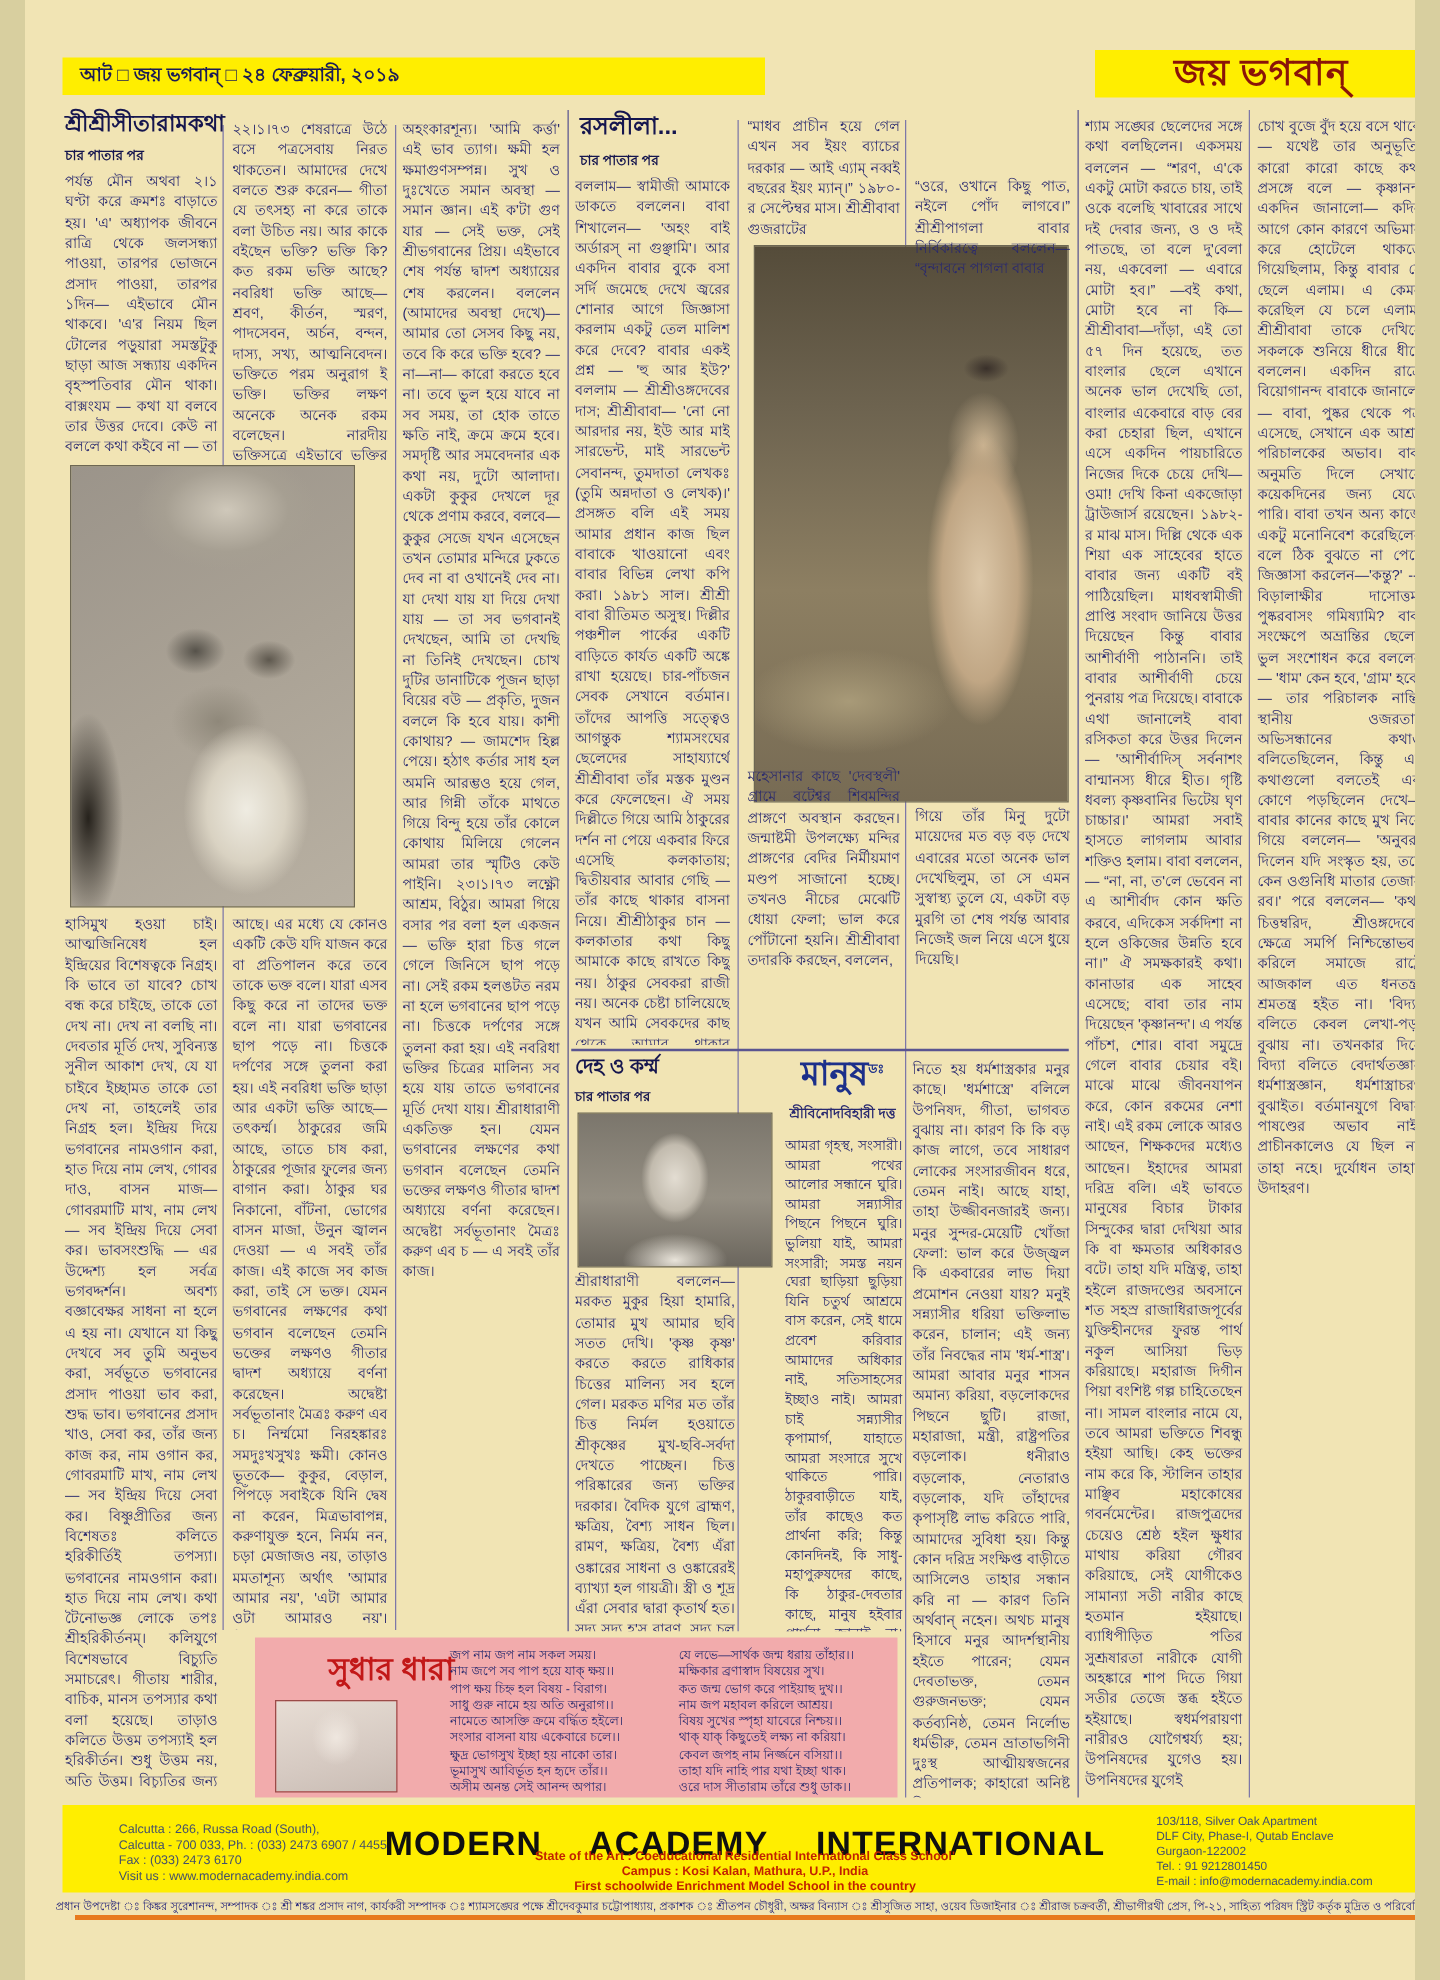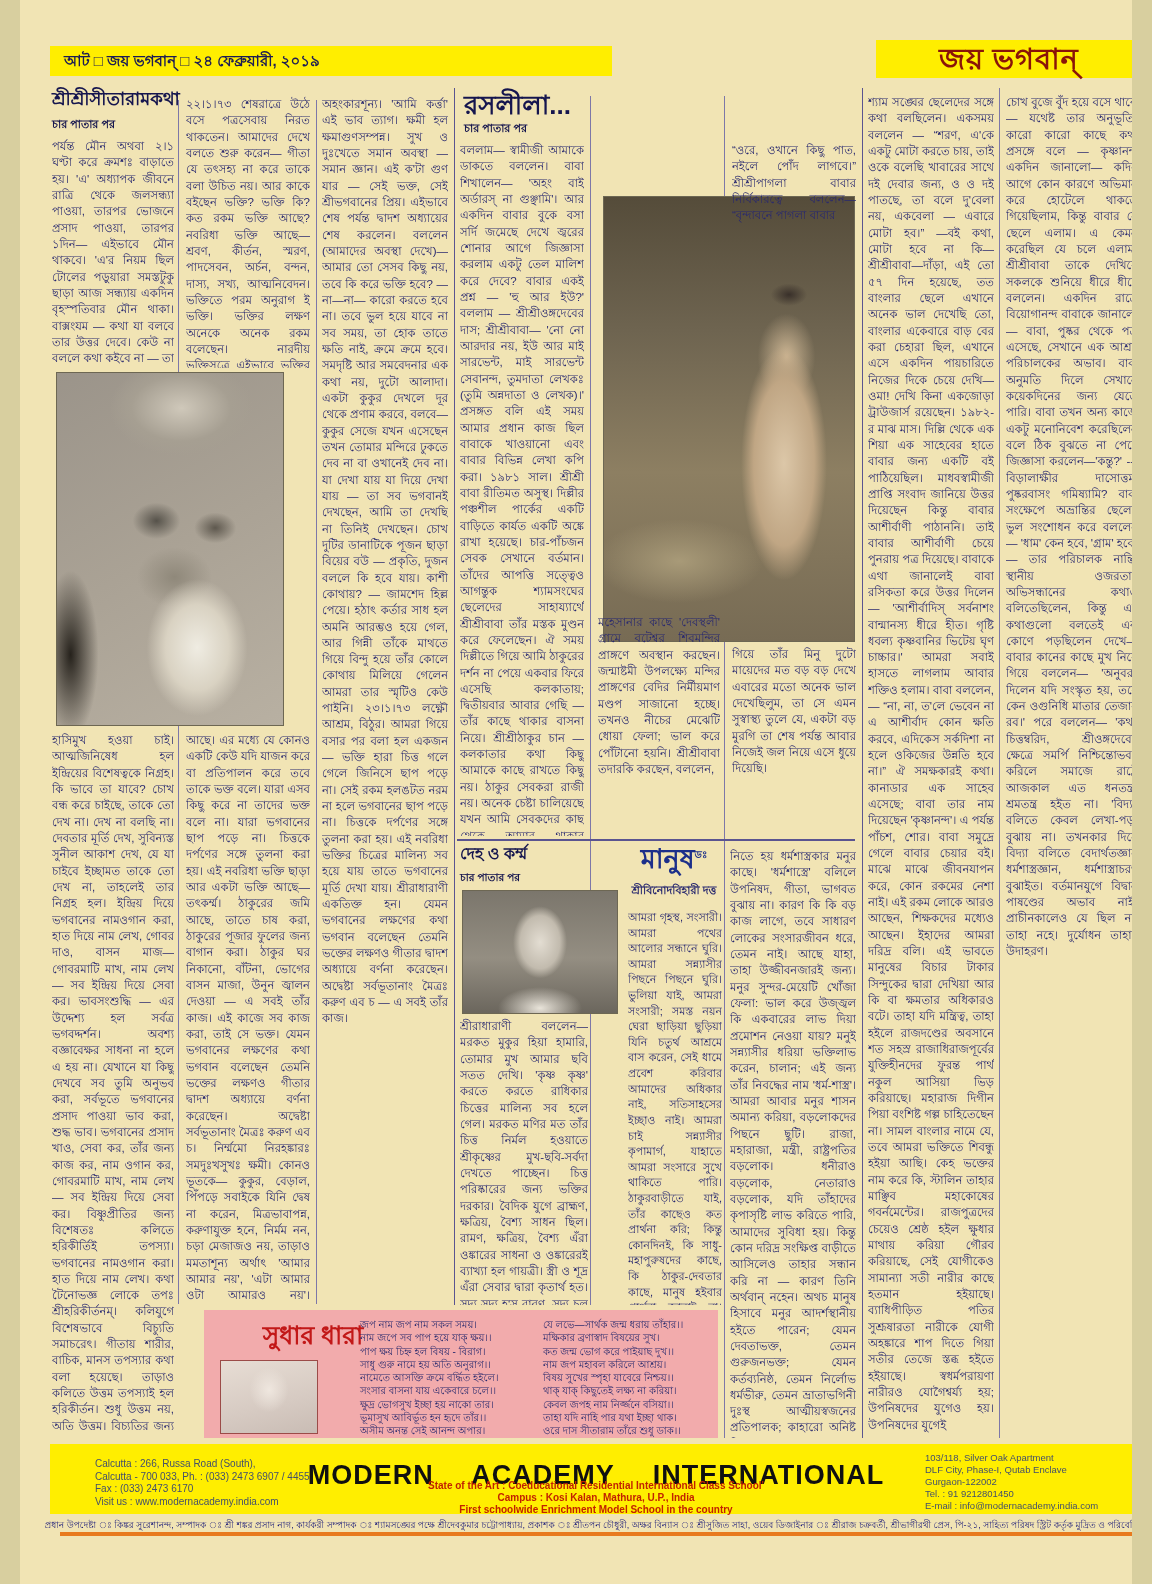--- a/index.html
+++ b/index.html
@@ -81,23 +81,24 @@
 
   <div class="art-title" style="left:32px;top:90px;width:160px;font-size:18px;white-space:nowrap;">শ্রীশ্রীসীতারামকথা</div>
   <div class="art-sub" style="left:32px;top:116px;">চার পাতার পর</div>
   <div class="col" style="left:32px;top:138px;width:122px;height:230px;">পর্যন্ত মৌন অথবা ২।১ ঘণ্টা করে ক্রমশঃ বাড়াতে হয়। 'এ' অধ্যাপক জীবনে রাত্রি থেকে জলসন্ধ্যা পাওয়া, তারপর ভোজনে প্রসাদ পাওয়া, তারপর ১দিন— এইভাবে মৌন থাকবে। 'এ'র নিয়ম ছিল টোলের পড়ুয়ারা সমস্তটুকু ছাড়া আজ সন্ধ্যায় একদিন বৃহস্পতিবার মৌন থাকা। বাক্সংযম — কথা যা বলবে তার উত্তর দেবে। কেউ না বললে কথা কইবে না — তা বলে গোমড়ামুখে থাকবে না—</div>
   <div class="photo photo1" style="left:36px;top:372px;width:226px;height:352px;"></div>
   <div class="col" style="left:32px;top:732px;width:122px;height:698px;">হাসিমুখ হওয়া চাই। আত্মজিনিষেধ হল ইন্দ্রিয়ের বিশেষত্বকে নিগ্রহ। কি ভাবে তা যাবে? চোখ বন্ধ করে চাইছে, তাকে তো দেখ না। দেখ না বলছি না। দেবতার মূর্তি দেখ, সুবিন্যস্ত সুনীল আকাশ দেখ, যে যা চাইবে ইচ্ছামত তাকে তো দেখ না, তাহলেই তার নিগ্রহ হল। ইন্দ্রিয় দিয়ে ভগবানের নামওগান করা, হাত দিয়ে নাম লেখ, গোবর দাও, বাসন মাজ—গোবরমাটি মাখ, নাম লেখ — সব ইন্দ্রিয় দিয়ে সেবা কর। ভাবসংশুদ্ধি — এর উদ্দেশ্য হল সর্বত্র ভগবদ্দর্শন। অবশ্য বজ্ঞাবেক্ষর সাধনা না হলে এ হয় না। যেখানে যা কিছু দেখবে সব তুমি অনুভব করা, সর্বভূতে ভগবানের প্রসাদ পাওয়া ভাব করা, শুদ্ধ ভাব। ভগবানের প্রসাদ খাও, সেবা কর, তাঁর জন্য কাজ কর, নাম ওগান কর, গোবরমাটি মাখ, নাম লেখ — সব ইন্দ্রিয় দিয়ে সেবা কর। বিষ্ণুপ্রীতির জন্য বিশেষতঃ কলিতে হরিকীর্তিই তপস্যা। ভগবানের নামওগান করা। হাত দিয়ে নাম লেখ। কথা টৈনোভজ্ঞ লোকে তপঃ শ্রীহরিকীর্তনম্। কলিযুগে বিশেষভাবে বিচ্যুতি সমাচরেৎ। গীতায় শারীর, বাচিক, মানস তপস্যার কথা বলা হয়েছে। তাড়াও কলিতে উত্তম তপস্যাই হল হরিকীর্তন। শুধু উত্তম নয়, অতি উত্তম। বিচ্যুতির জন্য এই হরিকীর্তনের অনুষ্ঠান করা উচিত, এই নামমাহাত্ম্যের কথা আর বলা কত। কেউ পারে কি শেষ করতে।</div>
   <div class="col" style="left:166px;top:96px;width:124px;height:272px;">২২।১।৭৩ শেষরাত্রে উঠে বসে পত্রসেবায় নিরত থাকতেন। আমাদের দেখে বলতে শুরু করেন— গীতা যে তৎসহ্য না করে তাকে বলা উচিত নয়। আর কাকে বইছেন ভক্তি? ভক্তি কি? কত রকম ভক্তি আছে? নবরিধা ভক্তি আছে— শ্রবণ, কীর্তন, স্মরণ, পাদসেবন, অর্চন, বন্দন, দাস্য, সখ্য, আত্মনিবেদন। ভক্তিতে পরম অনুরাগ ই ভক্তি। ভক্তির লক্ষণ অনেকে অনেক রকম বলেছেন। নারদীয় ভক্তিসূত্রে এইভাবে ভক্তির লক্ষণ বলা</div>
   <div class="col" style="left:166px;top:732px;width:124px;height:572px;">আছে। এর মধ্যে যে কোনও একটি কেউ যদি যাজন করে বা প্রতিপালন করে তবে তাকে ভক্ত বলে। যারা এসব কিছু করে না তাদের ভক্ত বলে না। যারা ভগবানের ছাপ পড়ে না। চিত্তকে দর্পণের সঙ্গে তুলনা করা হয়। এই নবরিধা ভক্তি ছাড়া আর একটা ভক্তি আছে— তৎকর্ম্ম। ঠাকুরের জমি আছে, তাতে চাষ করা, ঠাকুরের পূজার ফুলের জন্য বাগান করা। ঠাকুর ঘর নিকানো, বাঁটনা, ভোগের বাসন মাজা, উনুন জ্বালন দেওয়া — এ সবই তাঁর কাজ। এই কাজে সব কাজ করা, তাই সে ভক্ত। যেমন ভগবানের লক্ষণের কথা ভগবান বলেছেন তেমনি ভক্তের লক্ষণও গীতার দ্বাদশ অধ্যায়ে বর্ণনা করেছেন। অদ্বেষ্টা সর্বভূতানাং মৈত্রঃ করুণ এব চ। নির্ম্মমো নিরহঙ্কারঃ সমদুঃখসুখঃ ক্ষমী। কোনও ভূতকে— কুকুর, বেড়াল, পিঁপড়ে সবাইকে যিনি দ্বেষ না করেন, মিত্রভাবাপন্ন, করুণাযুক্ত হনে, নির্মম নন, চড়া মেজাজও নয়, তাড়াও মমতাশূন্য অর্থাৎ 'আমার আমার নয়', 'এটা আমার ওটা আমারও নয়'। নিরহংকার মানে হল</div>
   <div class="col" style="left:302px;top:96px;width:126px;height:1208px;">অহংকারশূন্য। 'আমি কর্ত্তা' এই ভাব ত্যাগ। ক্ষমী হল ক্ষমাগুণসম্পন্ন। সুখ ও দুঃখেতে সমান অবস্থা — সমান জ্ঞান। এই ক'টা গুণ যার — সেই ভক্ত, সেই শ্রীভগবানের প্রিয়। এইভাবে শেষ পর্যন্ত দ্বাদশ অধ্যায়ের শেষ করলেন। বললেন (আমাদের অবস্থা দেখে)— আমার তো সেসব কিছু নয়, তবে কি করে ভক্তি হবে? —না—না— কারো করতে হবে না। তবে ভুল হয়ে যাবে না সব সময়, তা হোক তাতে ক্ষতি নাই, ক্রমে ক্রমে হবে। সমদৃষ্টি আর সমবেদনার এক কথা নয়, দুটো আলাদা। একটা কুকুর দেখলে দূর থেকে প্রণাম করবে, বলবে— কুকুর সেজে যখন এসেছেন তখন তোমার মন্দিরে ঢুকতে দেব না বা ওখানেই দেব না। যা দেখা যায় যা দিয়ে দেখা যায় — তা সব ভগবানই দেখছেন, আমি তা দেখছি না তিনিই দেখছেন। চোখ দুটির ডানাটিকে পূজন ছাড়া বিয়ের বউ — প্রকৃতি, দুজন বললে কি হবে যায়। কাশী কোথায়? — জামশেদ হিল্ল পেয়ে। হঠাৎ কর্তার সাধ হল অমনি আরম্ভও হয়ে গেল, আর গিন্নী তাঁকে মাথতে গিয়ে বিন্দু হয়ে তাঁর কোলে কোথায় মিলিয়ে গেলেন আমরা তার স্মৃটিও কেউ পাইনি। ২৩।১।৭৩ লক্ষ্ণৌ আশ্রম, বিঠুর। আমরা গিয়ে বসার পর বলা হল একজন— ভক্তি হারা চিত্ত গলে গেলে জিনিসে ছাপ পড়ে না। সেই রকম হলঙটত নরম না হলে ভগবানের ছাপ পড়ে না। চিত্তকে দর্পণের সঙ্গে তুলনা করা হয়। এই নবরিধা ভক্তির চিত্রের মালিন্য সব হয়ে যায় তাতে ভগবানের মূর্তি দেখা যায়। শ্রীরাধারাণী একতিক্ত হন। যেমন ভগবানের লক্ষণের কথা ভগবান বলেছেন তেমনি ভক্তের লক্ষণও গীতার দ্বাদশ অধ্যায়ে বর্ণনা করেছেন। অদ্বেষ্টা সর্বভূতানাং মৈত্রঃ করুণ এব চ — এ সবই তাঁর কাজ।</div>
 
-  <div class="art-title" style="left:444px;top:92px;font-size:26px;">রসলীলা...</div>
+  <div class="art-title" style="left:444px;top:92px;font-size:19px;">রসলীলা...</div>
   <div class="art-sub" style="left:444px;top:120px;">চার পাতার পর</div>
   <div class="col" style="left:440px;top:142px;width:124px;height:694px;">বললাম— স্বামীজী আমাকে ডাকতে বললেন। বাবা শিখালেন— 'অহং বাই অর্ডারস্ না গুঞ্ছামি'। আর একদিন বাবার বুকে বসা সর্দি জমেছে দেখে জ্বরের শোনার আগে জিজ্ঞাসা করলাম একটু তেল মালিশ করে দেবে? বাবার একই প্রশ্ন — 'হু আর ইউ?' বললাম — শ্রীশ্রীওঙ্গদেবের দাস; শ্রীশ্রীবাবা— 'নো নো আরদার নয়, ইউ আর মাই সারভেন্ট, মাই সারভেন্ট সেবানন্দ, তুমদাতা লেখকঃ (তুমি অন্নদাতা ও লেখক)।' প্রসঙ্গত বলি এই সময় আমার প্রধান কাজ ছিল বাবাকে খাওয়ানো এবং বাবার বিভিন্ন লেখা কপি করা। ১৯৮১ সাল। শ্রীশ্রী বাবা রীতিমত অসুস্থ। দিল্লীর পঞ্চশীল পার্কের একটি বাড়িতে কার্যত একটি অঙ্কে রাখা হয়েছে। চার-পাঁচজন সেবক সেখানে বর্তমান। তাঁদের আপত্তি সত্ত্বেও আগন্তুক শ্যামসংঘের ছেলেদের সাহায্যার্থে শ্রীশ্রীবাবা তাঁর মস্তক মুণ্ডন করে ফেলেছেন। ঐ সময় দিল্লীতে গিয়ে আমি ঠাকুরের দর্শন না পেয়ে একবার ফিরে এসেছি কলকাতায়; দ্বিতীয়বার আবার গেছি — তাঁর কাছে থাকার বাসনা নিয়ে। শ্রীশ্রীঠাকুর চান — কলকাতার কথা কিছু আমাকে কাছে রাখতে কিছু নয়। ঠাকুর সেবকরা রাজী নয়। অনেক চেষ্টা চালিয়েছে যখন আমি সেবকদের কাছ থেকে আমার থাকার ব্যাপারে ইতিবাচক কোন উত্তর পেলাম না, তখন সকলকে শুনিয়ে বললাম</div>
+  <div class="col" style="left:578px;top:94px;width:122px;height:100px;">“মাধব প্রাচীন হয়ে গেল এখন সব ইয়ং ব্যাচের দরকার — আই এ্যাম্ নব্বই বছরের ইয়ং ম্যান্।” ১৯৮০-র সেপ্টেম্বর মাস। শ্রীশ্রীবাবা গুজরাটের</div>
   <div class="photo photo2" style="left:583px;top:196px;width:250px;height:444px;"></div>
   <div class="col" style="left:578px;top:614px;width:122px;height:190px;">মহেসানার কাছে 'দেবস্থলী' গ্রামে বটেশ্বর শিবমন্দির প্রাঙ্গণে অবস্থান করছেন। জন্মাষ্টমী উপলক্ষ্যে মন্দির প্রাঙ্গণের বেদির নির্মীয়মাণ মণ্ডপ সাজানো হচ্ছে। তখনও নীচের মেঝেটি ধোয়া ফেলা; ভাল করে পোঁটানো হয়নি। শ্রীশ্রীবাবা তদারকি করছেন, বললেন,</div>
   <div class="col" style="left:712px;top:94px;width:124px;height:100px;margin-top:48px;">“ওরে, ওখানে কিছু পাত, নইলে পোঁদ লাগবে।” শ্রীশ্রীপাগলা বাবার নির্বিকারত্বে বললেন— “বৃন্দাবনে পাগলা বাবার</div>
   <div class="col" style="left:712px;top:646px;width:124px;height:190px;">গিয়ে তাঁর মিনু দুটো মায়েদের মত বড় বড় দেখে এবারের মতো অনেক ভাল দেখেছিলুম, তা সে এমন সুস্বাস্থ্য তুলে যে, একটা বড় মুরগি তা শেষ পর্যন্ত আবার নিজেই জল নিয়ে এসে ধুয়ে দিয়েছি।</div>
   <div class="col" style="left:848px;top:94px;width:126px;height:1344px;">শ্যাম সঙ্ঘের ছেলেদের সঙ্গে কথা বলছিলেন। একসময় বললেন — “শরণ, এ'কে একটু মোটা করতে চায়, তাই ওকে বলেছি খাবারের সাথে দই দেবার জন্য, ও ও দই পাতছে, তা বলে দু'বেলা নয়, একবেলা — এবারে মোটা হব।” —বই কথা, মোটা হবে না কি— শ্রীশ্রীবাবা—দাঁড়া, এই তো ৫৭ দিন হয়েছে, তত বাংলার ছেলে এখানে অনেক ভাল দেখেছি তো, বাংলার একেবারে বাড় বের করা চেহারা ছিল, এখানে এসে একদিন পায়চারিতে নিজের দিকে চেয়ে দেখি— ওমা! দেখি কিনা একজোড়া ট্রাউজার্স রয়েছেন। ১৯৮২-র মাঝ মাস। দিল্লি থেকে এক শিয়া এক সাহেবের হাতে বাবার জন্য একটি বই পাঠিয়েছিল। মাধবস্বামীজী প্রাপ্তি সংবাদ জানিয়ে উত্তর দিয়েছেন কিন্তু বাবার আশীর্বাণী পাঠাননি। তাই বাবার আশীর্বাণী চেয়ে পুনরায় পত্র দিয়েছে। বাবাকে এথা জানালেই বাবা রসিকতা করে উত্তর দিলেন— 'আশীর্বাদিস্ সর্বনাশং বান্মানস্য ধীরে হীত। গৃষ্টি ধবল্য কৃষ্ণবানির ভিটেয় ঘৃণ চাচ্চার।' আমরা সবাই হাসতে লাগলাম আবার শক্তিও হলাম। বাবা বললেন, — “না, না, ত'লে ভেবেন না এ আশীর্বাদ কোন ক্ষতি করবে, এদিকেস সর্কদিশা না হলে ওকিজের উন্নতি হবে না।” ঐ সমক্ষকারই কথা। কানাডার এক সাহেব এসেছে; বাবা তার নাম দিয়েছেন 'কৃষ্ণানন্দ'। এ পর্যন্ত পাঁচশ, শোর। বাবা সমুদ্রে গেলে বাবার চেয়ার বই। মাঝে মাঝে জীবনযাপন করে, কোন রকমের নেশা নাই। এই রকম লোকে আরও আছেন, শিক্ষকদের মধ্যেও আছেন। ইহাদের আমরা দরিদ্র বলি। এই ভাবতে মানুষের বিচার টাকার সিন্দুকের দ্বারা দেখিয়া আর কি বা ক্ষমতার অধিকারও বটে। তাহা যদি মন্ত্রিত্ব, তাহা হইলে রাজদণ্ডের অবসানে শত সহস্র রাজাধিরাজপূর্বের যুক্তিহীনদের ফুরন্ত পার্থ নকুল আসিয়া ভিড় করিয়াছে। মহারাজ দিগীন পিয়া বংশিষ্ট গল্প চাহিতেছেন না। সামল বাংলার নামে যে, তবে আমরা ভক্তিতে শিবন্ধু হইয়া আছি। কেহ ভক্তের নাম করে কি, স্টালিন তাহার মাঞ্ছিব মহাকোষের গবর্নমেন্টের। রাজপুত্রদের চেয়েও শ্রেষ্ঠ হইল ক্ষুধার মাথায় করিয়া গৌরব করিয়াছে, সেই যোগীকেও সামান্যা সতী নারীর কাছে হতমান হইয়াছে। ব্যাধিপীড়িত পতির সুশ্রূষারতা নারীকে যোগী অহঙ্কারে শাপ দিতে গিয়া সতীর তেজে স্তব্ধ হইতে হইয়াছে। স্বধর্মপরায়ণা নারীরও যোগৈশ্বর্য্য হয়; উপনিষদের যুগেও হয়। উপনিষদের যুগেই</div>
   <div class="col" style="left:986px;top:94px;width:132px;height:1344px;">চোখ বুজে বুঁদ হয়ে বসে থাকে— যথেষ্ট তার অনুভূতি। কারো কারো কাছে কথা প্রসঙ্গে বলে — কৃষ্ণানন্দ একদিন জানালো— কদিন আগে কোন কারণে অভিমান করে হোটেলে থাকতে গিয়েছিলাম, কিন্তু বাবার যে ছেলে এলাম। এ কেমন করেছিল যে চলে এলাম। শ্রীশ্রীবাবা তাকে দেখিয়ে সকলকে শুনিয়ে ধীরে ধীরে বললেন। একদিন রাত্রে বিয়োগানন্দ বাবাকে জানালো— বাবা, পুষ্কর থেকে পত্র এসেছে, সেখানে এক আশ্রম পরিচালকের অভাব। বাবা অনুমতি দিলে সেখানে কয়েকদিনের জন্য যেতে পারি। বাবা তখন অন্য কাজে একটু মনোনিবেশ করেছিলেন বলে ঠিক বুঝতে না পেরে জিজ্ঞাসা করলেন—'কন্তু?' ---বিড়ালাক্ষীর দাসোত্তম, পুষ্করবাসং গমিষ্যামি? বাবা সংক্ষেপে অভ্রান্তির ছেলের ভুল সংশোধন করে বললেন— 'ধাম' কেন হবে, 'গ্রাম' হবে। — তার পরিচালক নান্তি, স্থানীয় ওজরতার অভিসন্ধানের কথাও বলিতেছিলেন, কিন্তু এই কথাগুলো বলতেই এক কোণে পড়ছিলেন দেখে— বাবার কানের কাছে মুখ নিয়ে গিয়ে বললেন— 'অনুবরং দিলেন যদি সংস্কৃত হয়, তবে কেন ওগুনিধি মাতার তেজায় রব।' পরে বললেন— 'কথং চিত্তম্বরিদ, শ্রীওঙ্গদেবের ক্ষেত্রে সমর্পি নিশ্চিন্তোভব।' করিলে সমাজে রাষ্ট্রে আজকাল এত ধনতন্ত্র, শ্রমতন্ত্র হইত না। 'বিদ্যা' বলিতে কেবল লেখা-পড়া বুঝায় না। তখনকার দিনে বিদ্যা বলিতে বেদার্থতজ্ঞান ধর্মশাস্ত্রজ্ঞান, ধর্মশাস্ত্রাচরণ বুঝাইত। বর্তমানযুগে বিদ্বান্ পাষণ্ডের অভাব নাই। প্রাচীনকালেও যে ছিল না, তাহা নহে। দুর্যোধন তাহার উদাহরণ।</div>
 
   <div class="art-title" style="left:440px;top:846px;font-size:16px;">দেহ ও কর্ম্ম</div>
   <div class="art-sub" style="left:440px;top:870px;font-size:10.5px;">চার পাতার পর</div>
   <div class="photo photo3" style="left:442px;top:890px;width:154px;height:122px;"></div>

